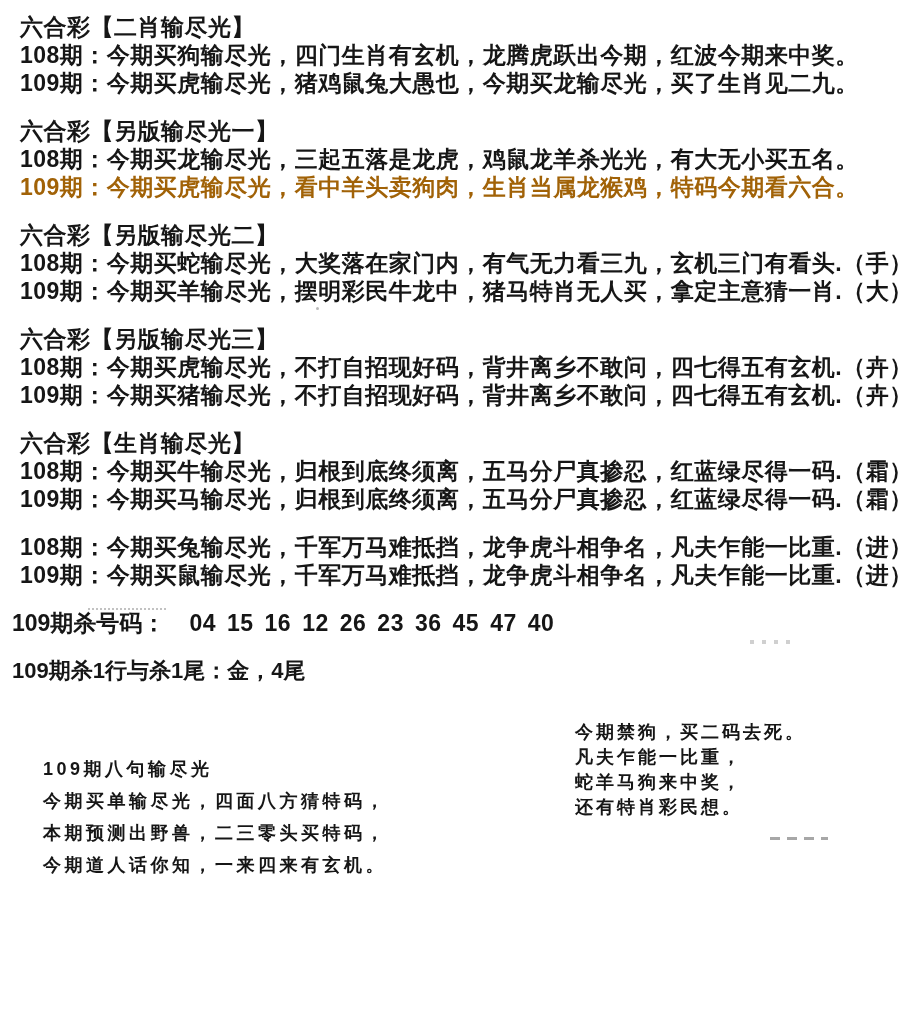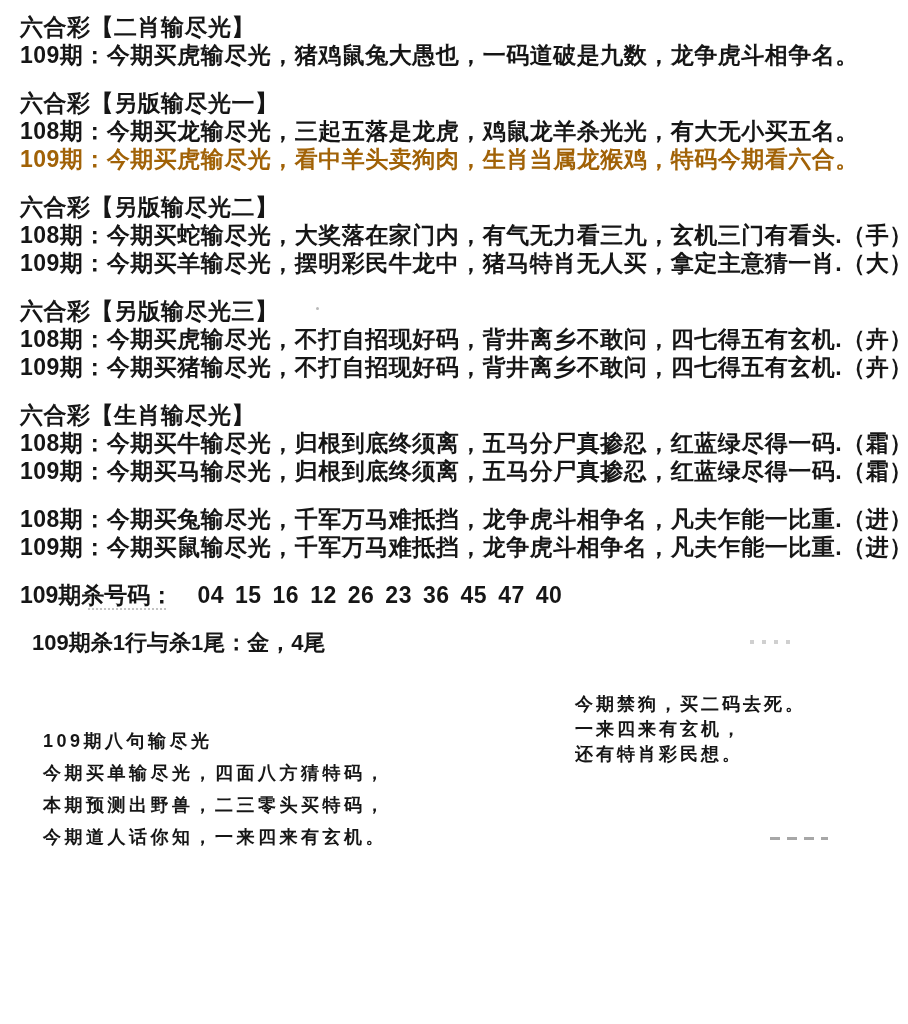--- a/index.html
+++ b/index.html
@@ -26,30 +26,30 @@
     font-weight: 600;
     line-height: 28px;
     letter-spacing: 0.5px;
     white-space: nowrap;
   }
   .faded-bottom {
     
     color: #a16207;
   }
   .kill-line {
-    padding-left: 20px;
+    padding-left: 12px;
     font-size: 23px;
     font-weight: 600;
     line-height: 28px;
     white-space: nowrap;
   }
   .kill-line .label { margin-right: 24px; }
   .kill-line .num { margin-right: 11px; letter-spacing: 0.5px; }
   .kill-line2 {
-    padding-left: 32px;
+    padding-left: 12px;
     margin-top: 20px;
     font-size: 22px;
     font-weight: 600;
     line-height: 28px;
     white-space: nowrap;
   }
   .bottom { position: relative; margin-top: 28px; height: 200px; }
   .poem { font-weight: 600; white-space: nowrap; }
   .poem-left {
     position: absolute;
@@ -90,21 +90,22 @@
     background: #b9b9b9; border-radius: 50%;
   }
 </style>
 </head>
 <body>
 
 <div class="content">
 
   <section class="tip-section">
     <div class="sec-title">六合彩【二肖输尽光】</div>
-    <div class="sec-line">109期：今期买虎输尽光，猪鸡鼠兔大愚也，一码道破是九数，龙争虎斗相争名。</div>
+    <div class="sec-line">108期：今期买狗输尽光，四门生肖有玄机，龙腾虎跃出今期，红波今期来中奖。</div>
+    <div class="sec-line">109期：今期买虎输尽光，猪鸡鼠兔大愚也，今期买龙输尽光，买了生肖见二九。</div>
   </section>
 
   <section class="tip-section">
     <div class="sec-title">六合彩【另版输尽光一】</div>
     <div class="sec-line">108期：今期买龙输尽光，三起五落是龙虎，鸡鼠龙羊杀光光，有大无小买五名。</div>
     <div class="sec-line faded-bottom">109期：今期买虎输尽光，看中羊头卖狗肉，生肖当属龙猴鸡，特码今期看六合。</div>
   </section>
 
   <section class="tip-section">
     <div class="sec-title">六合彩【另版输尽光二】</div>
@@ -138,21 +139,22 @@
 
   <div class="bottom">
     <div class="poem poem-left">
       <div>109期八句输尽光</div>
       <div>今期买单输尽光，四面八方猜特码，</div>
       <div>本期预测出野兽，二三零头买特码，</div>
       <div>今期道人话你知，一来四来有玄机。</div>
     </div>
     <div class="poem poem-right">
       <div>今期禁狗，买二码去死。</div>
-      <div>一来四来有玄机，</div>
+      <div>凡夫乍能一比重，</div>
+      <div>蛇羊马狗来中奖，</div>
       <div>还有特肖彩民想。</div>
     </div>
   </div>
 
 </div>
 
 <div class="artifact artifact-dash"></div>
 <div class="artifact artifact-dots"></div>
 <div class="artifact artifact-underline"></div>
 <div class="artifact artifact-dot"></div>

